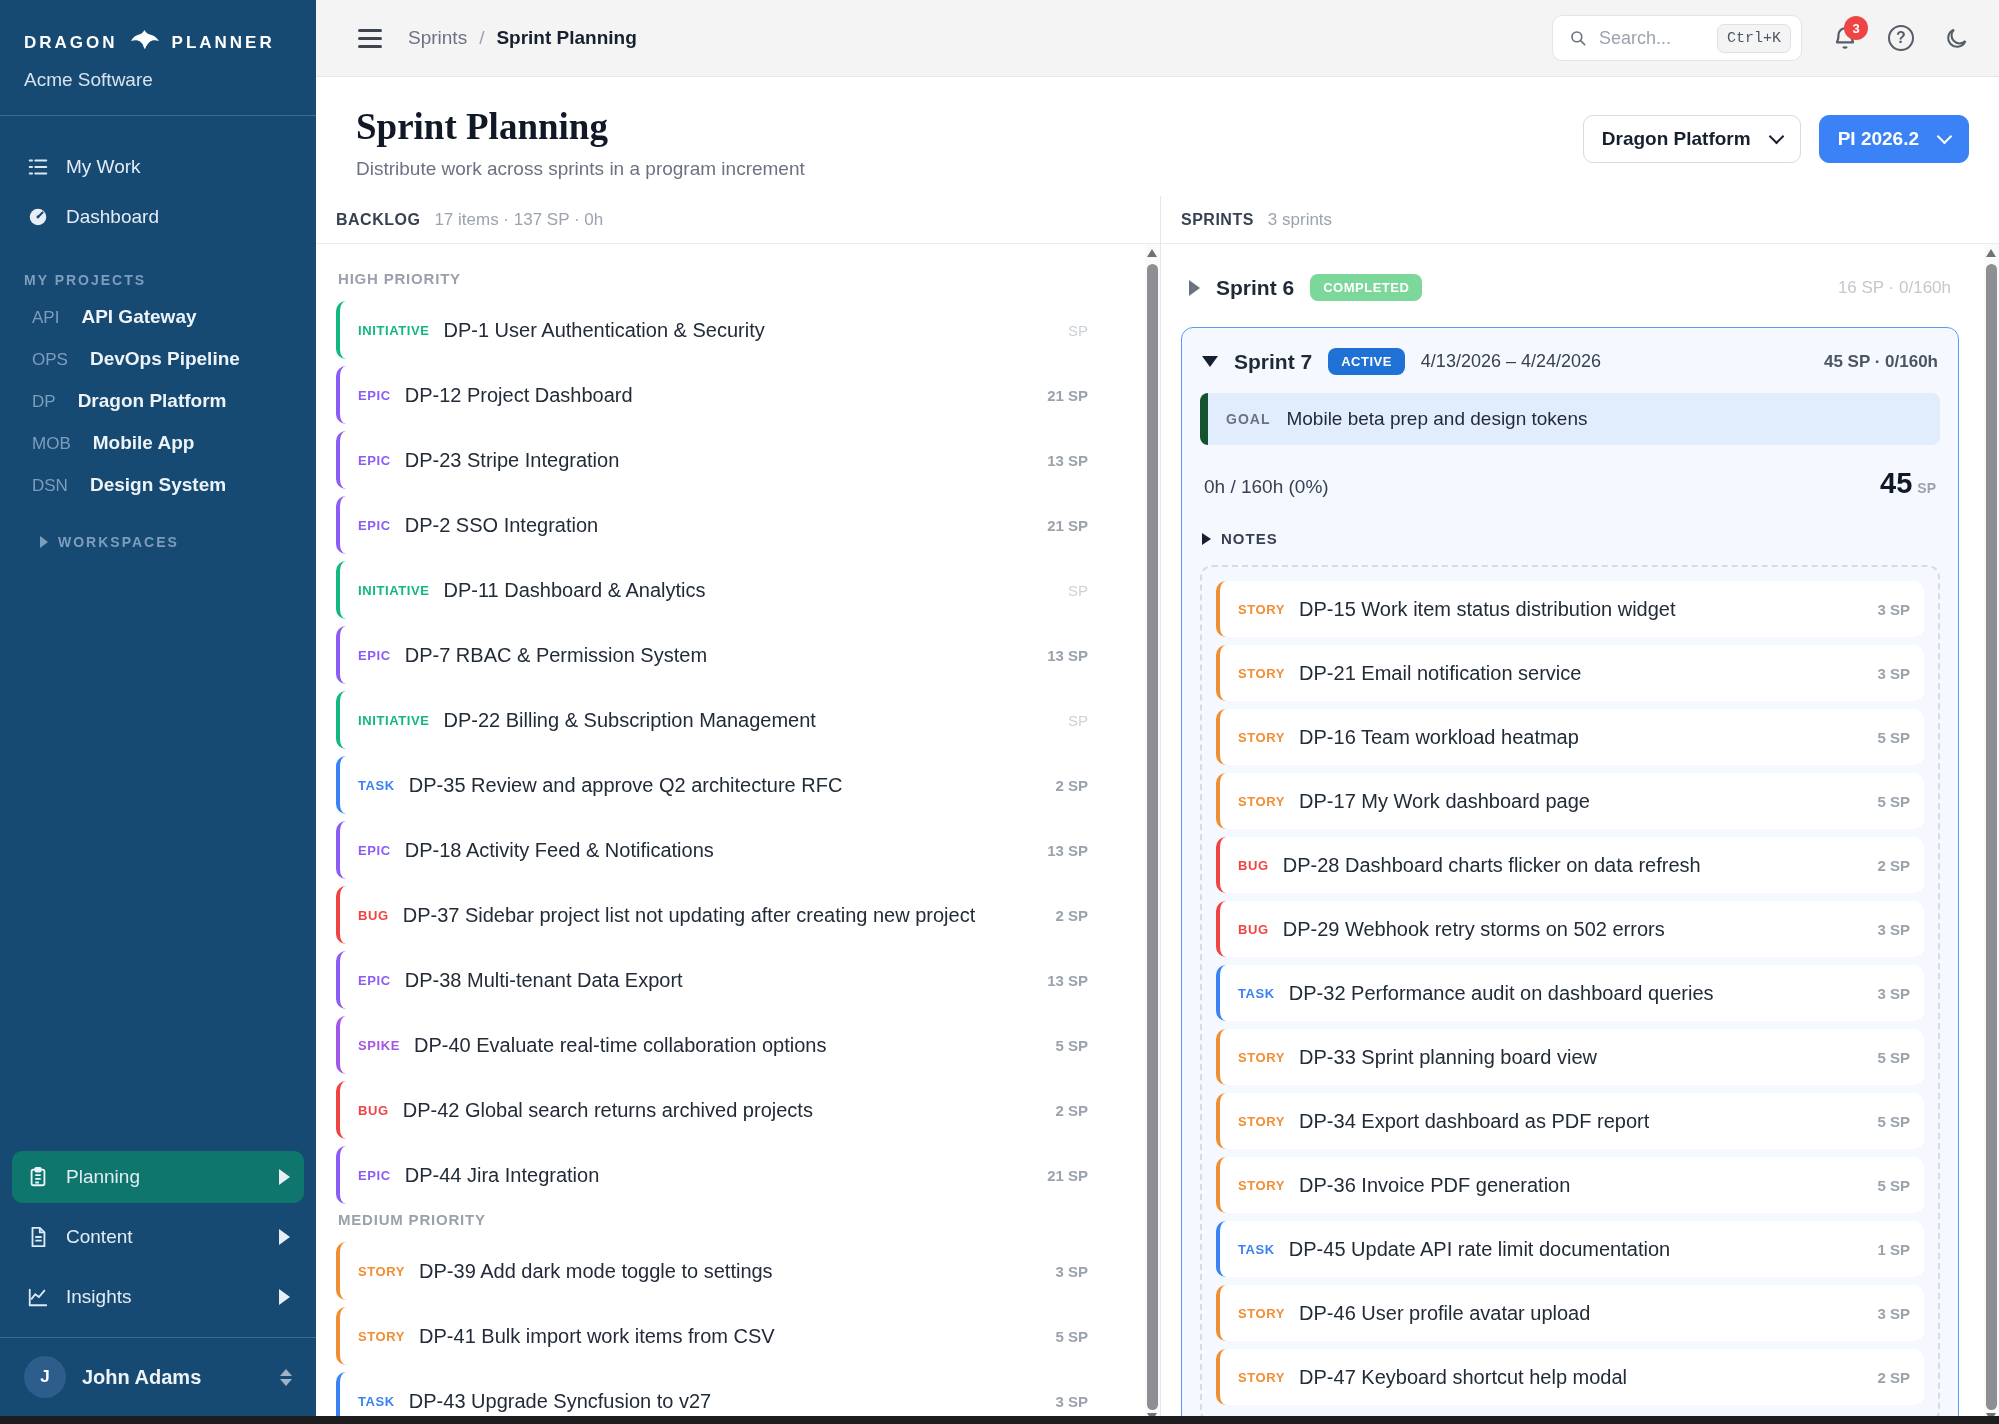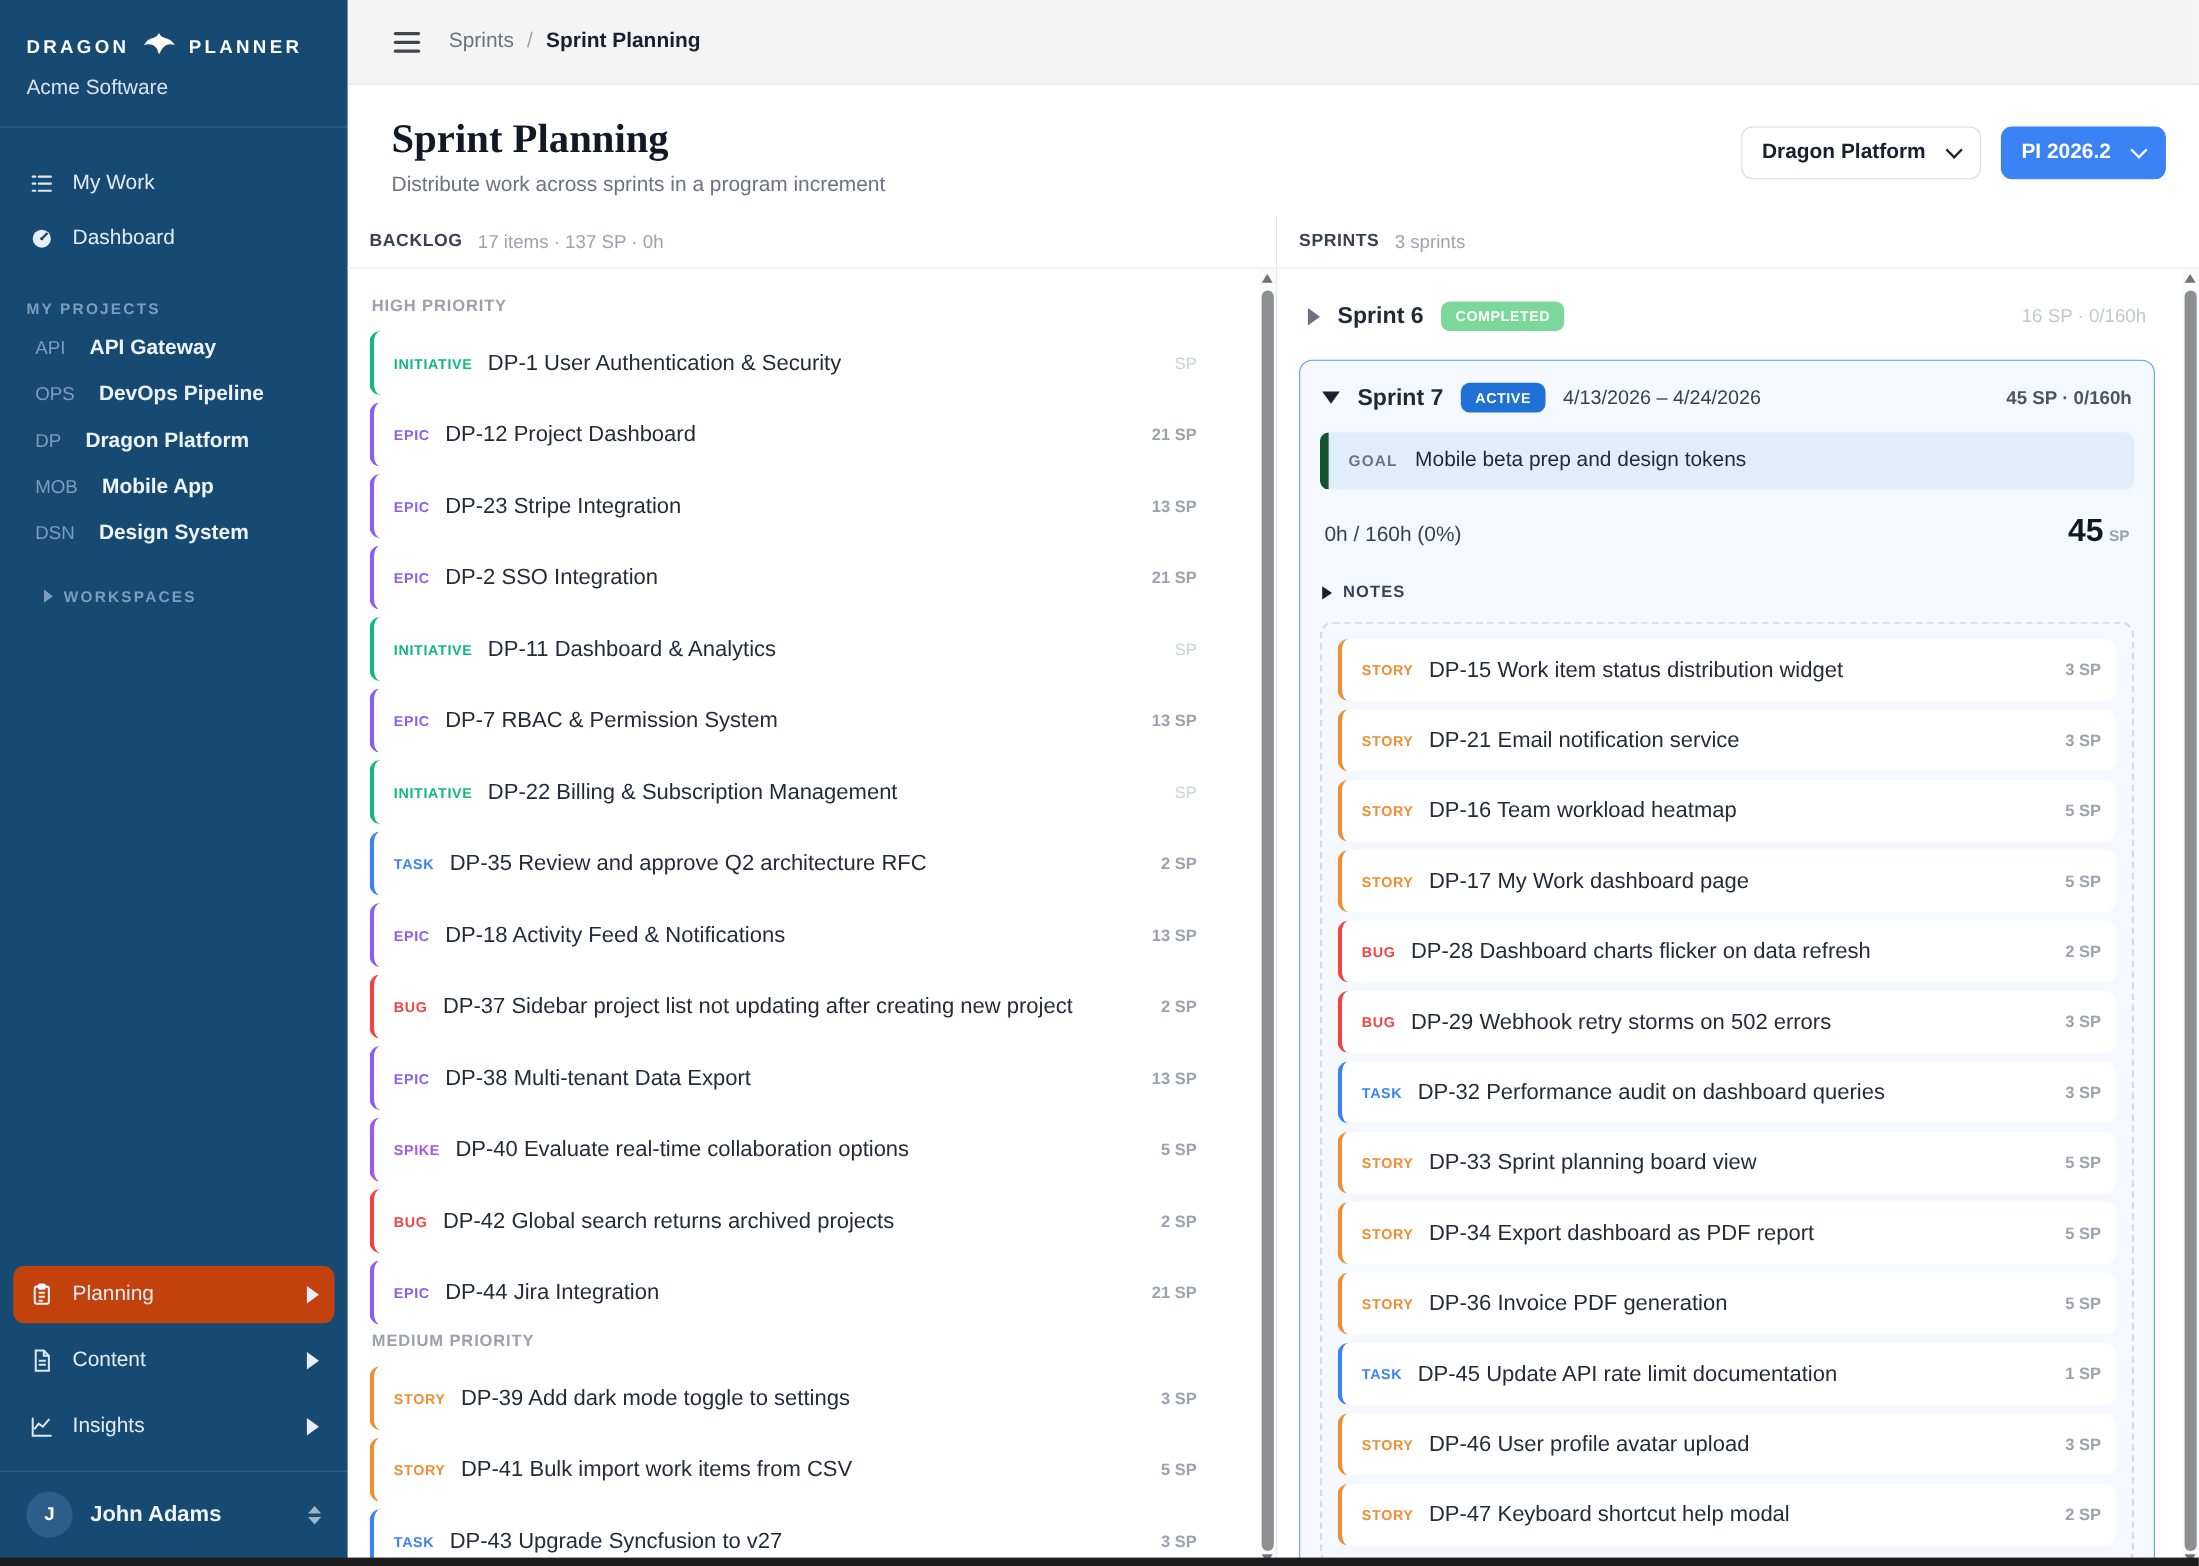--- a/index.html
+++ b/index.html
@@ -22,21 +22,21 @@
   .plabel { font-size:14px; font-weight:700; letter-spacing:2px; color:#7e9dbd; margin-bottom:8px; }
   .proj { display:flex; gap:22px; padding:10px 0 10px 8px; font-size:19px; align-items:baseline; cursor:pointer; }
   .pcode { color:#7e9dbd; font-size:17px; }
   .pname { color:#eef3f8; font-weight:600; }
   .workspaces { padding:28px 24px; font-size:14px; font-weight:700; letter-spacing:2px;
     color:#7e9dbd; display:flex; gap:10px; align-items:center; cursor:pointer;margin-left:16px; }
   .spacer { flex:1; }
   .bottom-nav { padding:0 12px 6px; }
   .bnav-item { display:flex; align-items:center; gap:16px; padding:14px 14px;
     font-size:19px; border-radius:10px; color:#e3ecf4; margin-bottom:8px; cursor:pointer; }
-  .bnav-item.active { background:#c2410c; }
+  .bnav-item.active { background:#0f766e; }
   .bnav-item .ic { width:24px; height:24px; display:flex; align-items:center; justify-content:center; color:#dce9f5; }
   .caret-r { margin-left:auto; width:0; height:0; border-top:8px solid transparent;
     border-bottom:8px solid transparent; border-left:11px solid #e8eef5; }
   .tri-r-sm { width:0; height:0; border-top:6px solid transparent;
     border-bottom:6px solid transparent; border-left:8px solid #7e9dbd; }
   .user-row { border-top:1px solid rgba(255,255,255,.18); padding:18px 24px 26px;
     display:flex; align-items:center; gap:16px; cursor:pointer; }
   .avatar { width:42px; height:42px; border-radius:50%; background:#2d5d8a; color:#fff;
     display:flex; align-items:center; justify-content:center; font-weight:700; font-size:17px; flex-shrink:0; }
   .uname { font-size:20px; color:#eef3f8; font-weight:600; }
@@ -269,20 +269,45 @@
     <div class="hamburger">
         <span></span>
         <span></span>
         <span></span>
       </div>
     <div class="crumb">
       <span class="c1">Sprints</span>
       <span class="sep">/</span>
       <span class="c2">Sprint Planning</span>
     </div>
+    <div class="top-right">
+      <div class="searchbox">
+        <svg width="20" height="20" viewBox="0 0 24 24" fill="none" stroke="#6b7280" stroke-width="2.2" stroke-linecap="round">
+            <circle cx="10.5" cy="10.5" r="6.5"></circle>
+            <path d="M15.5 15.5 L21 21"></path>
+          </svg>
+        <input placeholder="Search..." style="">
+        <span class="kbd">Ctrl+K</span>
+      </div>
+      <div class="iconbtn">
+        <svg width="26" height="26" viewBox="0 0 24 24" fill="none" stroke="#565d66" stroke-width="2">
+            <path d="M18 9a6 6 0 10-12 0c0 6-2 7-2 7h16s-2-1-2-7"></path>
+            <path d="M10.3 20a2 2 0 003.4 0"></path>
+          </svg>
+        <span class="nbadge">3</span>
+      </div>
+      <div class="iconbtn">
+        <span class="helpcircle">?</span>
+      </div>
+      <div class="iconbtn">
+        <svg width="25" height="25" viewBox="0 0 24 24" fill="none" stroke="#565d66" stroke-width="2">
+            <path d="M20.5 14.5A8.5 8.5 0 119.5 3.5a7 7 0 1011 11z"></path>
+          </svg>
+      </div>
+    </div>
   </div>
 
   <div class="titlebar">
     <div>
       <h1 class="ptitle">Sprint Planning</h1>
       <div class="psub">Distribute work across sprints in a program increment</div>
     </div>
     <div class="title-actions">
       <div class="select-pill">
         <span>Dragon Platform</span>

